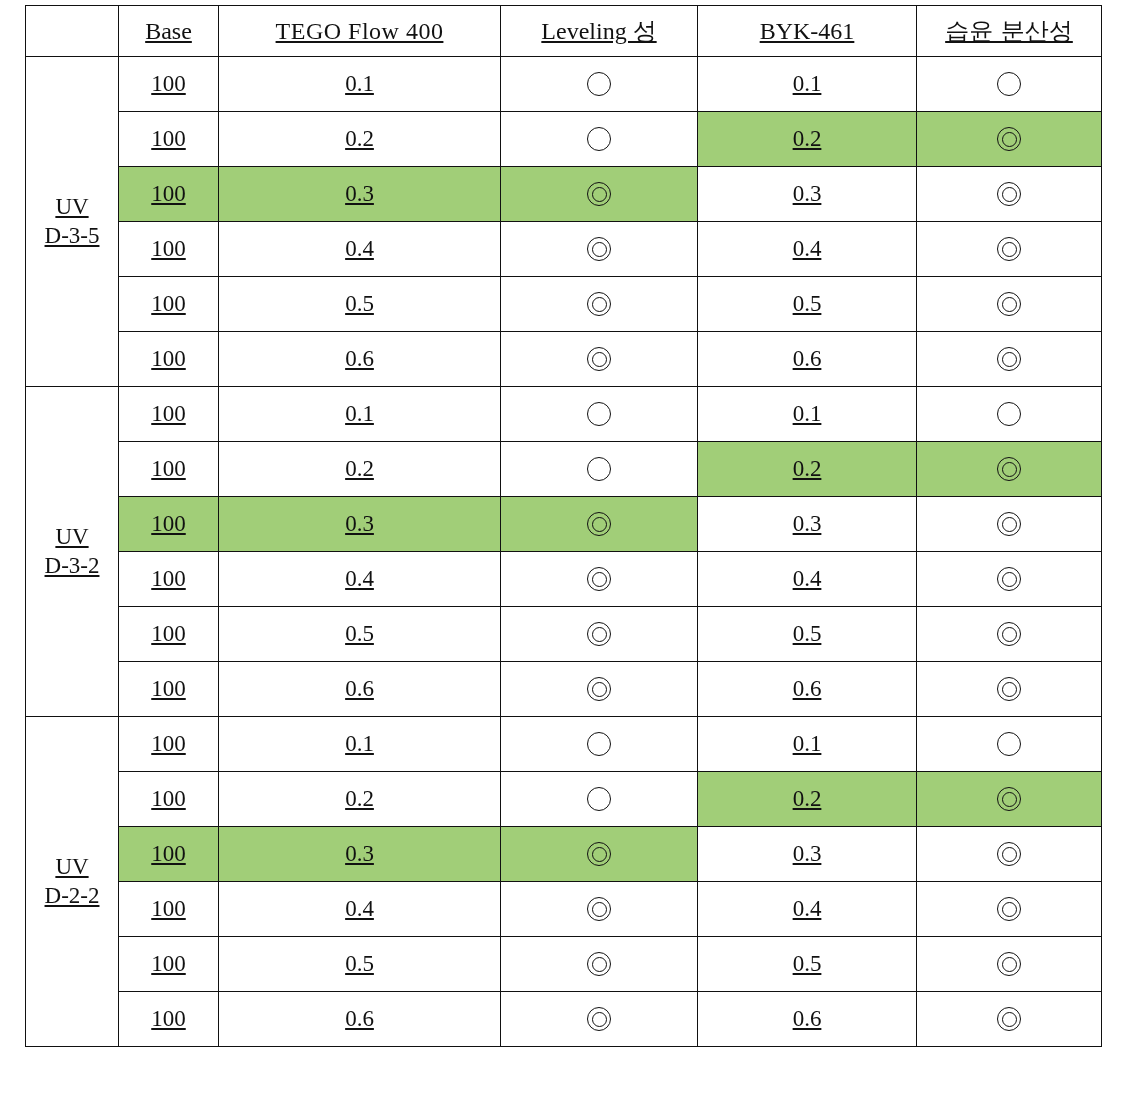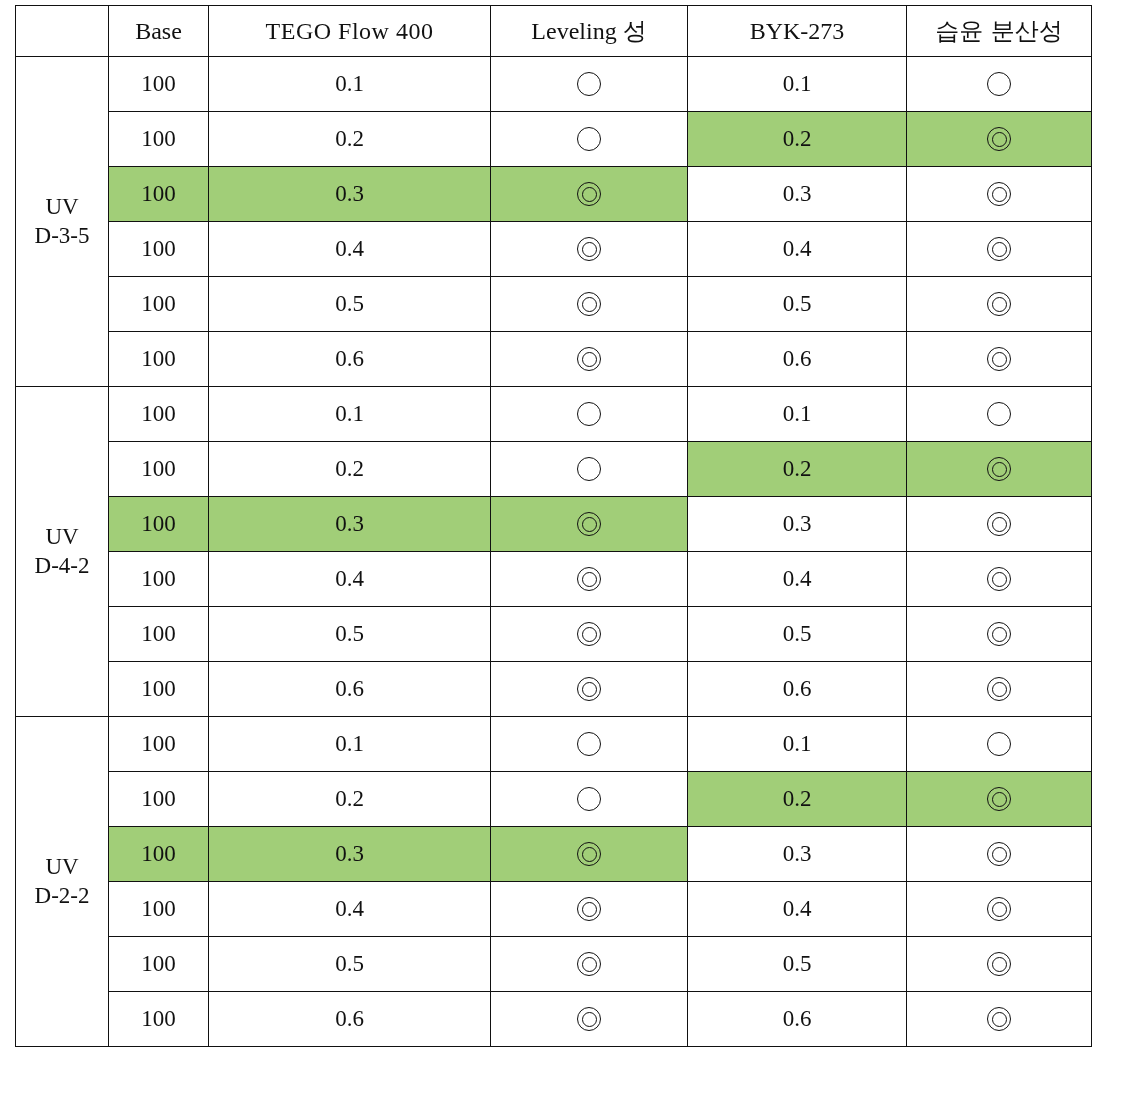--- a/index.html
+++ b/index.html
@@ -10,23 +10,24 @@
   body {
     width: 1126px;
     height: 1109px;
     font-family: "Liberation Serif", "DejaVu Serif", serif;
     color: #111111;
     overflow: hidden;
   }
 
   #table-wrap {
     position: absolute;
-    left: 15px;
+    left: 25px;
     top: 5px;
     width: 1076px;
+    text-decoration: underline;
   }
 
   table.spec-table {
     border-collapse: collapse;
     table-layout: fixed;
     width: 1076px;
     background: #ffffff;
   }
 
   table.spec-table td,
@@ -101,21 +102,21 @@
       <col class="c-leveling">
       <col class="c-byk">
       <col class="c-wet">
     </colgroup>
     <thead>
       <tr class="header-row">
         <th></th>
         <th>Base</th>
         <th class="tego-label">TEGO  Flow  400</th>
         <th>Leveling 성</th>
-        <th>BYK-273</th>
+        <th>BYK-461</th>
         <th class="hdr-ko">습윤 분산성</th>
       </tr>
     </thead>
     <tbody id="table-body">
         <tr class="data-row">
           <td class="group-cell" rowspan="6">
             <span class="gline">UV</span>
             <span class="gline">D-3-5</span>
           </td>
           <td>100</td>
@@ -155,21 +156,21 @@
         <tr class="data-row">
           <td>100</td>
           <td>0.6</td>
           <td><span class="sym double"><span class="ring-outer"></span><span class="ring-inner"></span></span></td>
           <td>0.6</td>
           <td><span class="sym double"><span class="ring-outer"></span><span class="ring-inner"></span></span></td>
         </tr>
         <tr class="data-row">
           <td class="group-cell" rowspan="6">
             <span class="gline">UV</span>
-            <span class="gline">D-4-2</span>
+            <span class="gline">D-3-2</span>
           </td>
           <td>100</td>
           <td>0.1</td>
           <td><span class="sym single"><span class="ring-outer"></span></span></td>
           <td>0.1</td>
           <td><span class="sym single"><span class="ring-outer"></span></span></td>
         </tr>
         <tr class="data-row">
           <td>100</td>
           <td>0.2</td>

